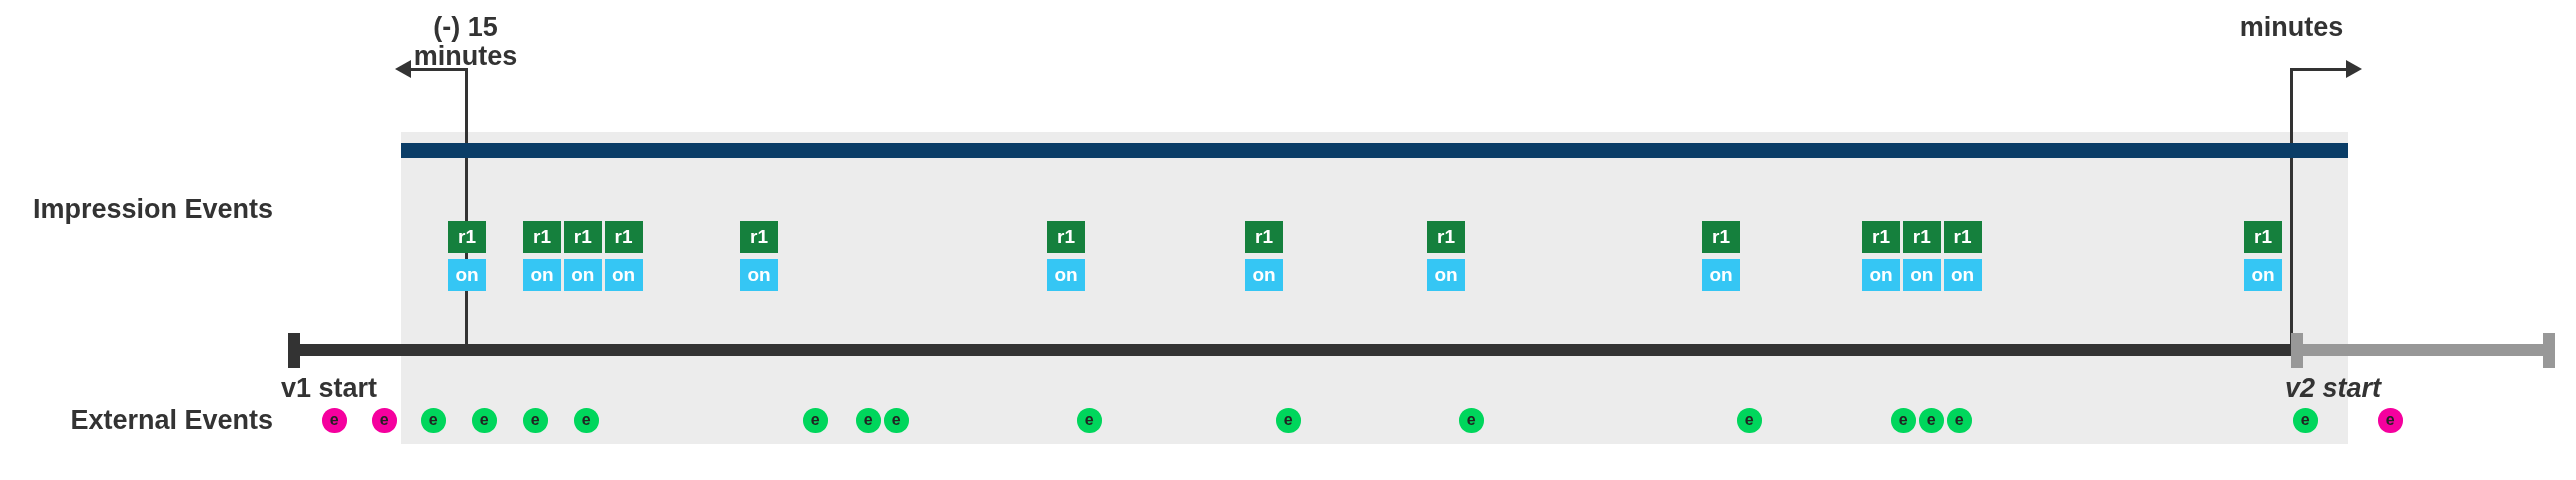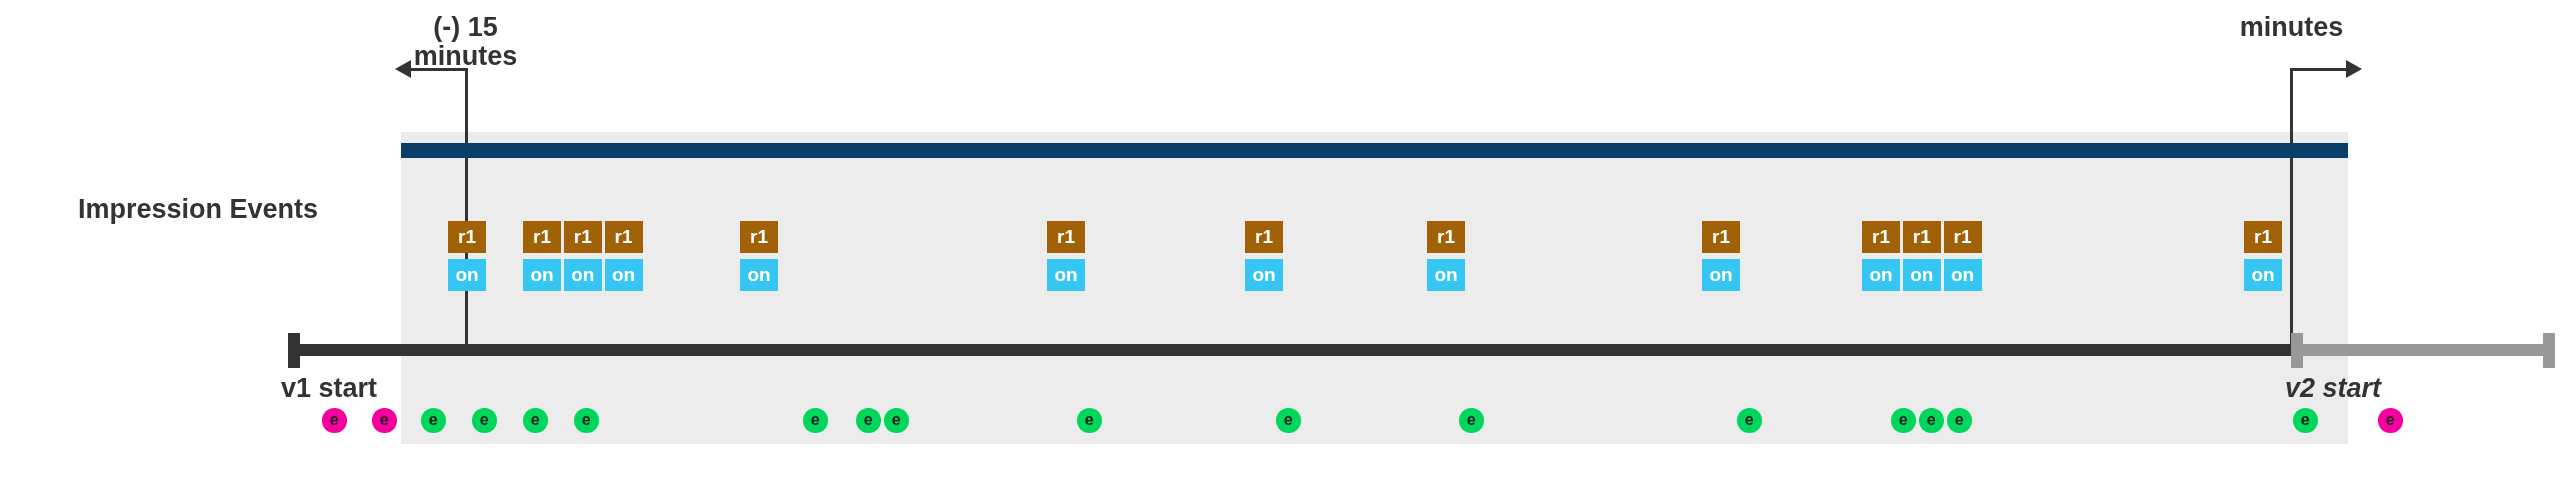--- a/index.html
+++ b/index.html
@@ -111,21 +111,21 @@
     width: 38px;
     height: 32px;
     display: flex;
     align-items: center;
     justify-content: center;
     font-size: 19px;
     font-weight: 600;
     color: #ffffff;
     box-sizing: border-box;
   }
-  .badge.r1 { background: #a16207; }
+  .badge.r1 { background: #15803d; }
   .badge.on { background: #35c6f4; }
 
   
   .evt-dot {
     position: absolute;
     width: 24.5px;
     height: 24.5px;
     border-radius: 50%;
     display: flex;
     align-items: center;
@@ -156,21 +156,22 @@
       <div class="callout-text" style="top: 13.2px; left: 2188px; width: 207px;">
         <div>minutes</div>
       </div>
       <div class="callout-line" style="left: 2290px; top: 68px; height: 286px;"></div>
       <div class="callout-arm" style="top: 68px; left: 2291px; width: 55px;"></div>
       <div class="arrow-head right" style="top: 60px; left: 2346px;"></div>
     </div>
 
   <div class="navy-bar" id="navy-bar" style="left: 401px; top: 143px; width: 1947px; height: 15px;"></div>
 
-  <div class="row-label" style="left:0px; top:194px; width:273px;margin-left:45px;">Impression Events</div>
+  <div class="row-label" style="left:0px; top:194px; width:273px;">Impression Events</div>
+  <div class="row-label" style="left:0px; top:405px; width:273px;">External Events</div>
 
   <div id="impression-layer">
       <div class="badge-group" style="left: 448px; top: 221px;">
         <div class="badge-row">
           <div class="badge r1">r1</div>
         </div>
         <div class="badge-row">
           <div class="badge on">on</div>
         </div>
       </div>

